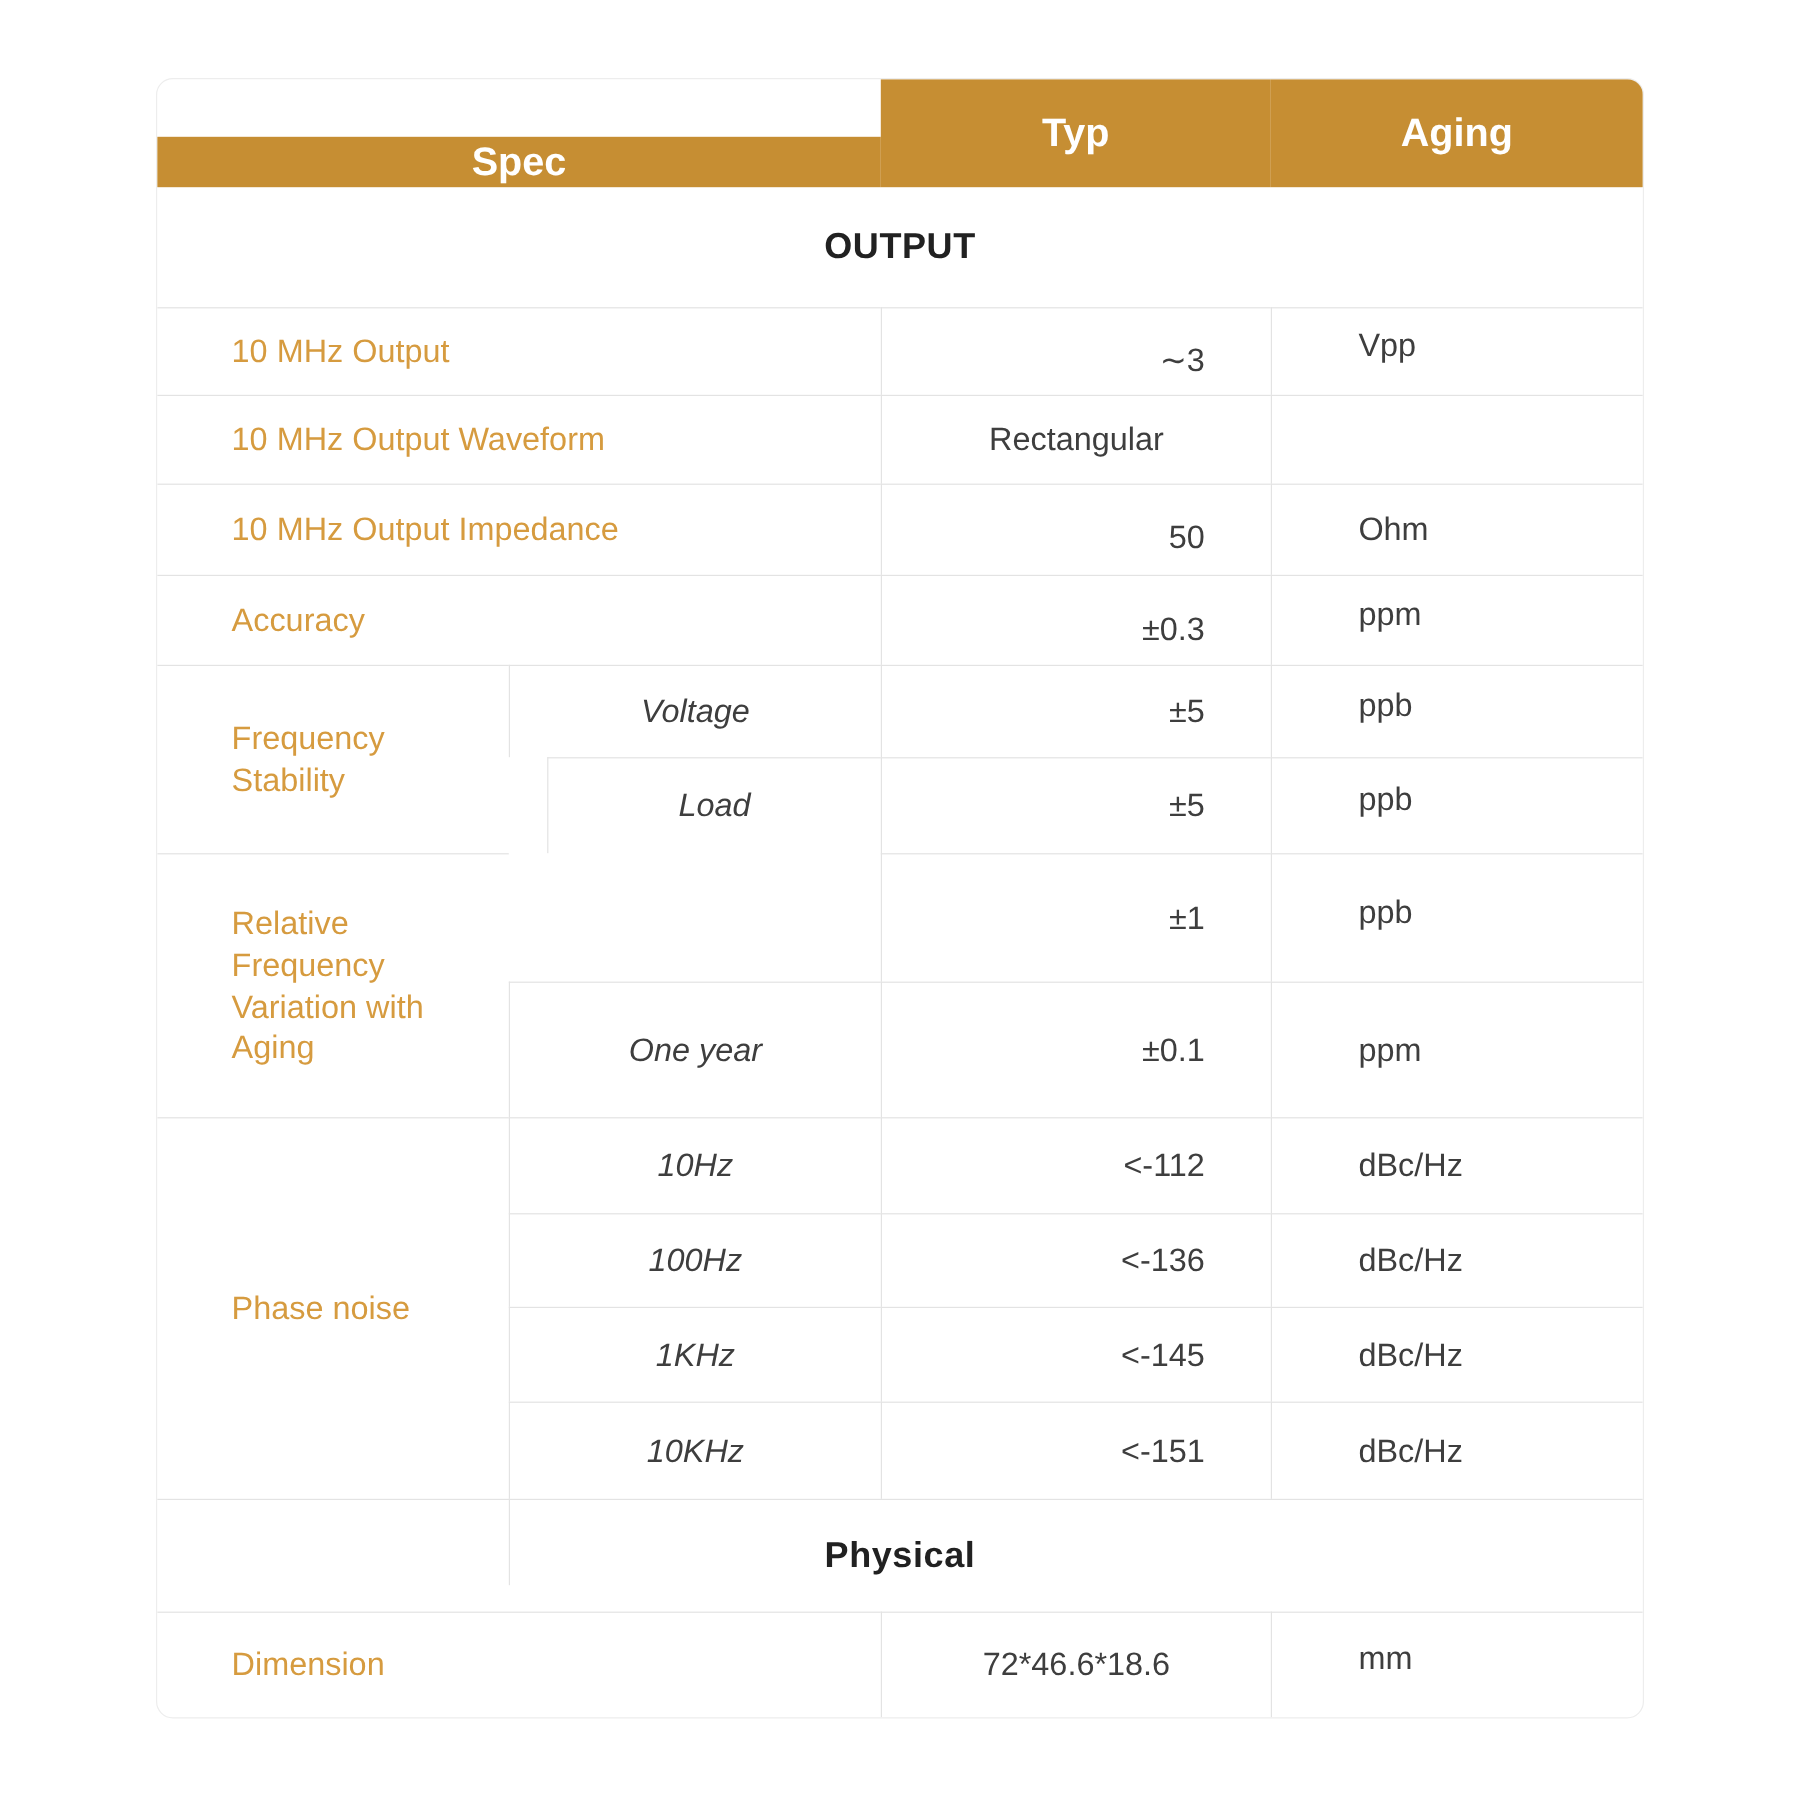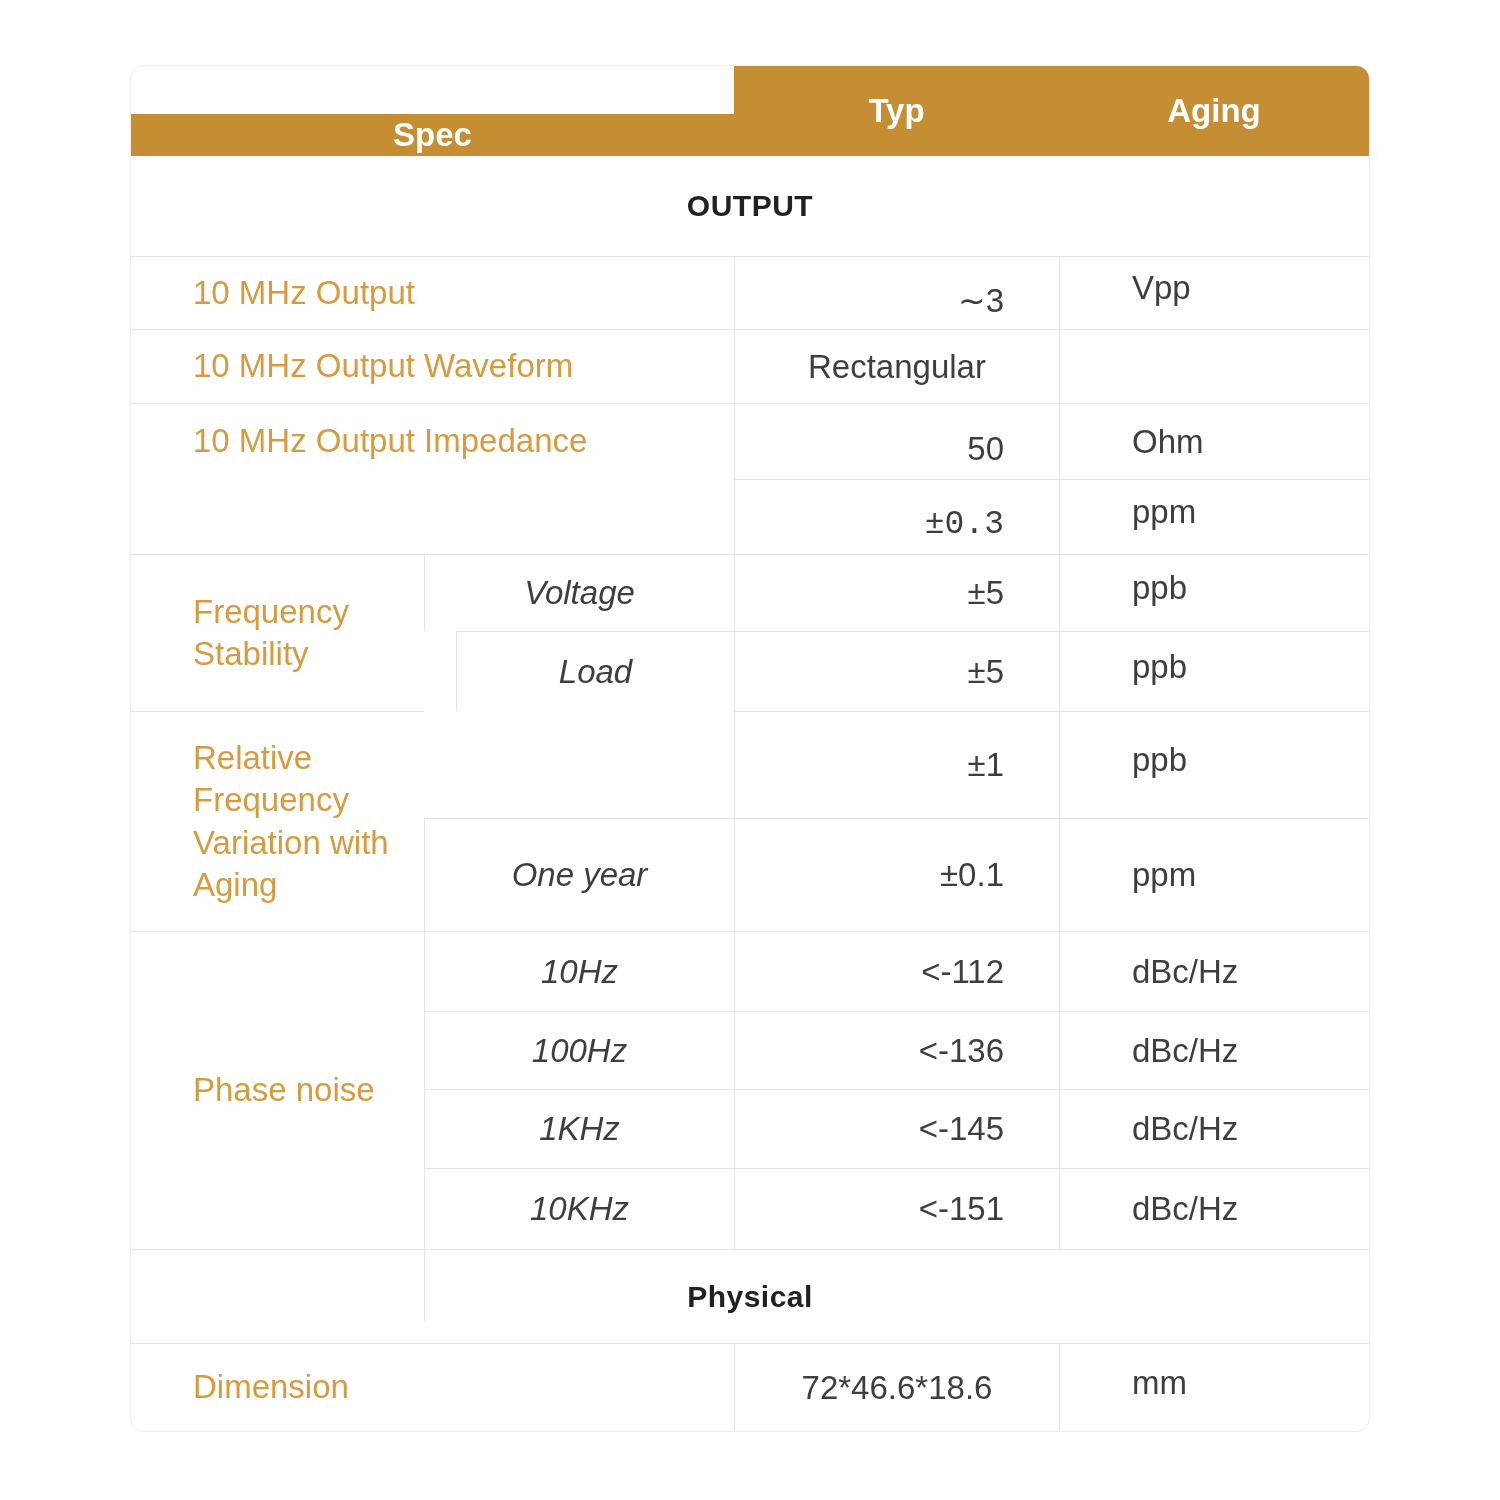--- a/index.html
+++ b/index.html
@@ -17,21 +17,21 @@
     border-radius:14px;
     overflow:hidden;
     box-sizing:content-box;
     display:grid;
     grid-template-columns:293px 310px 325px 310px;
     grid-template-rows:90px 100px 73px 74px 76px 75px 77px 80px 107px 113px 80px 78px 79px 81px 94px 88px;
     background:#ffffff;
   }
   .cell{
     display:flex;align-items:center;
-    font-size:33px;color:#3e3e3e;
+    font-size:27px;color:#3e3e3e;
     box-sizing:border-box;
     overflow:hidden;
   }
   .bt{border-top:1px solid #e3e3e3;}
   .bl{border-left:1px solid #e3e3e3;}
   
   .head{
     background:#c68e33;
     color:#ffffff;
     font-size:33px;font-weight:bold;
@@ -95,21 +95,22 @@
   <div class="cell label bt" style="grid-row:4;grid-column:1/3;">10 MHz Output Waveform</div>
   <div class="cell typ-word bt bl" style="grid-row:4;grid-column:3;">Rectangular</div>
   <div class="cell unit bt bl" style="grid-row:4;grid-column:4;"></div>
 
   <div class="cell label bt" style="grid-row:5;grid-column:1/3;">10 MHz Output Impedance</div>
   <div class="cell typ-num bt bl" style="grid-row:5;grid-column:3;">
       <span class="low">50</span>
     </div>
   <div class="cell unit bt bl" style="grid-row:5;grid-column:4;">Ohm</div>
 
-  <div class="cell typ-num bt bl" style="grid-row:6;grid-column:3;font-family:Liberation Mono, monospace;">
+  <div class="cell label bt" style="grid-row:6;grid-column:1/3;">Accuracy</div>
+  <div class="cell typ-num bt bl" style="grid-row:6;grid-column:3;">
       <span class="low">±0.3</span>
     </div>
   <div class="cell unit bt bl" style="grid-row:6;grid-column:4;">
       <span class="up">ppm</span>
     </div>
 
   <div class="cell label bt" style="grid-row:7/9;grid-column:1;">
       <span class="wrap">Frequency Stability</span>
     </div>
   <div class="cell sub bt bl" style="grid-row:7;grid-column:2;">Voltage</div>

